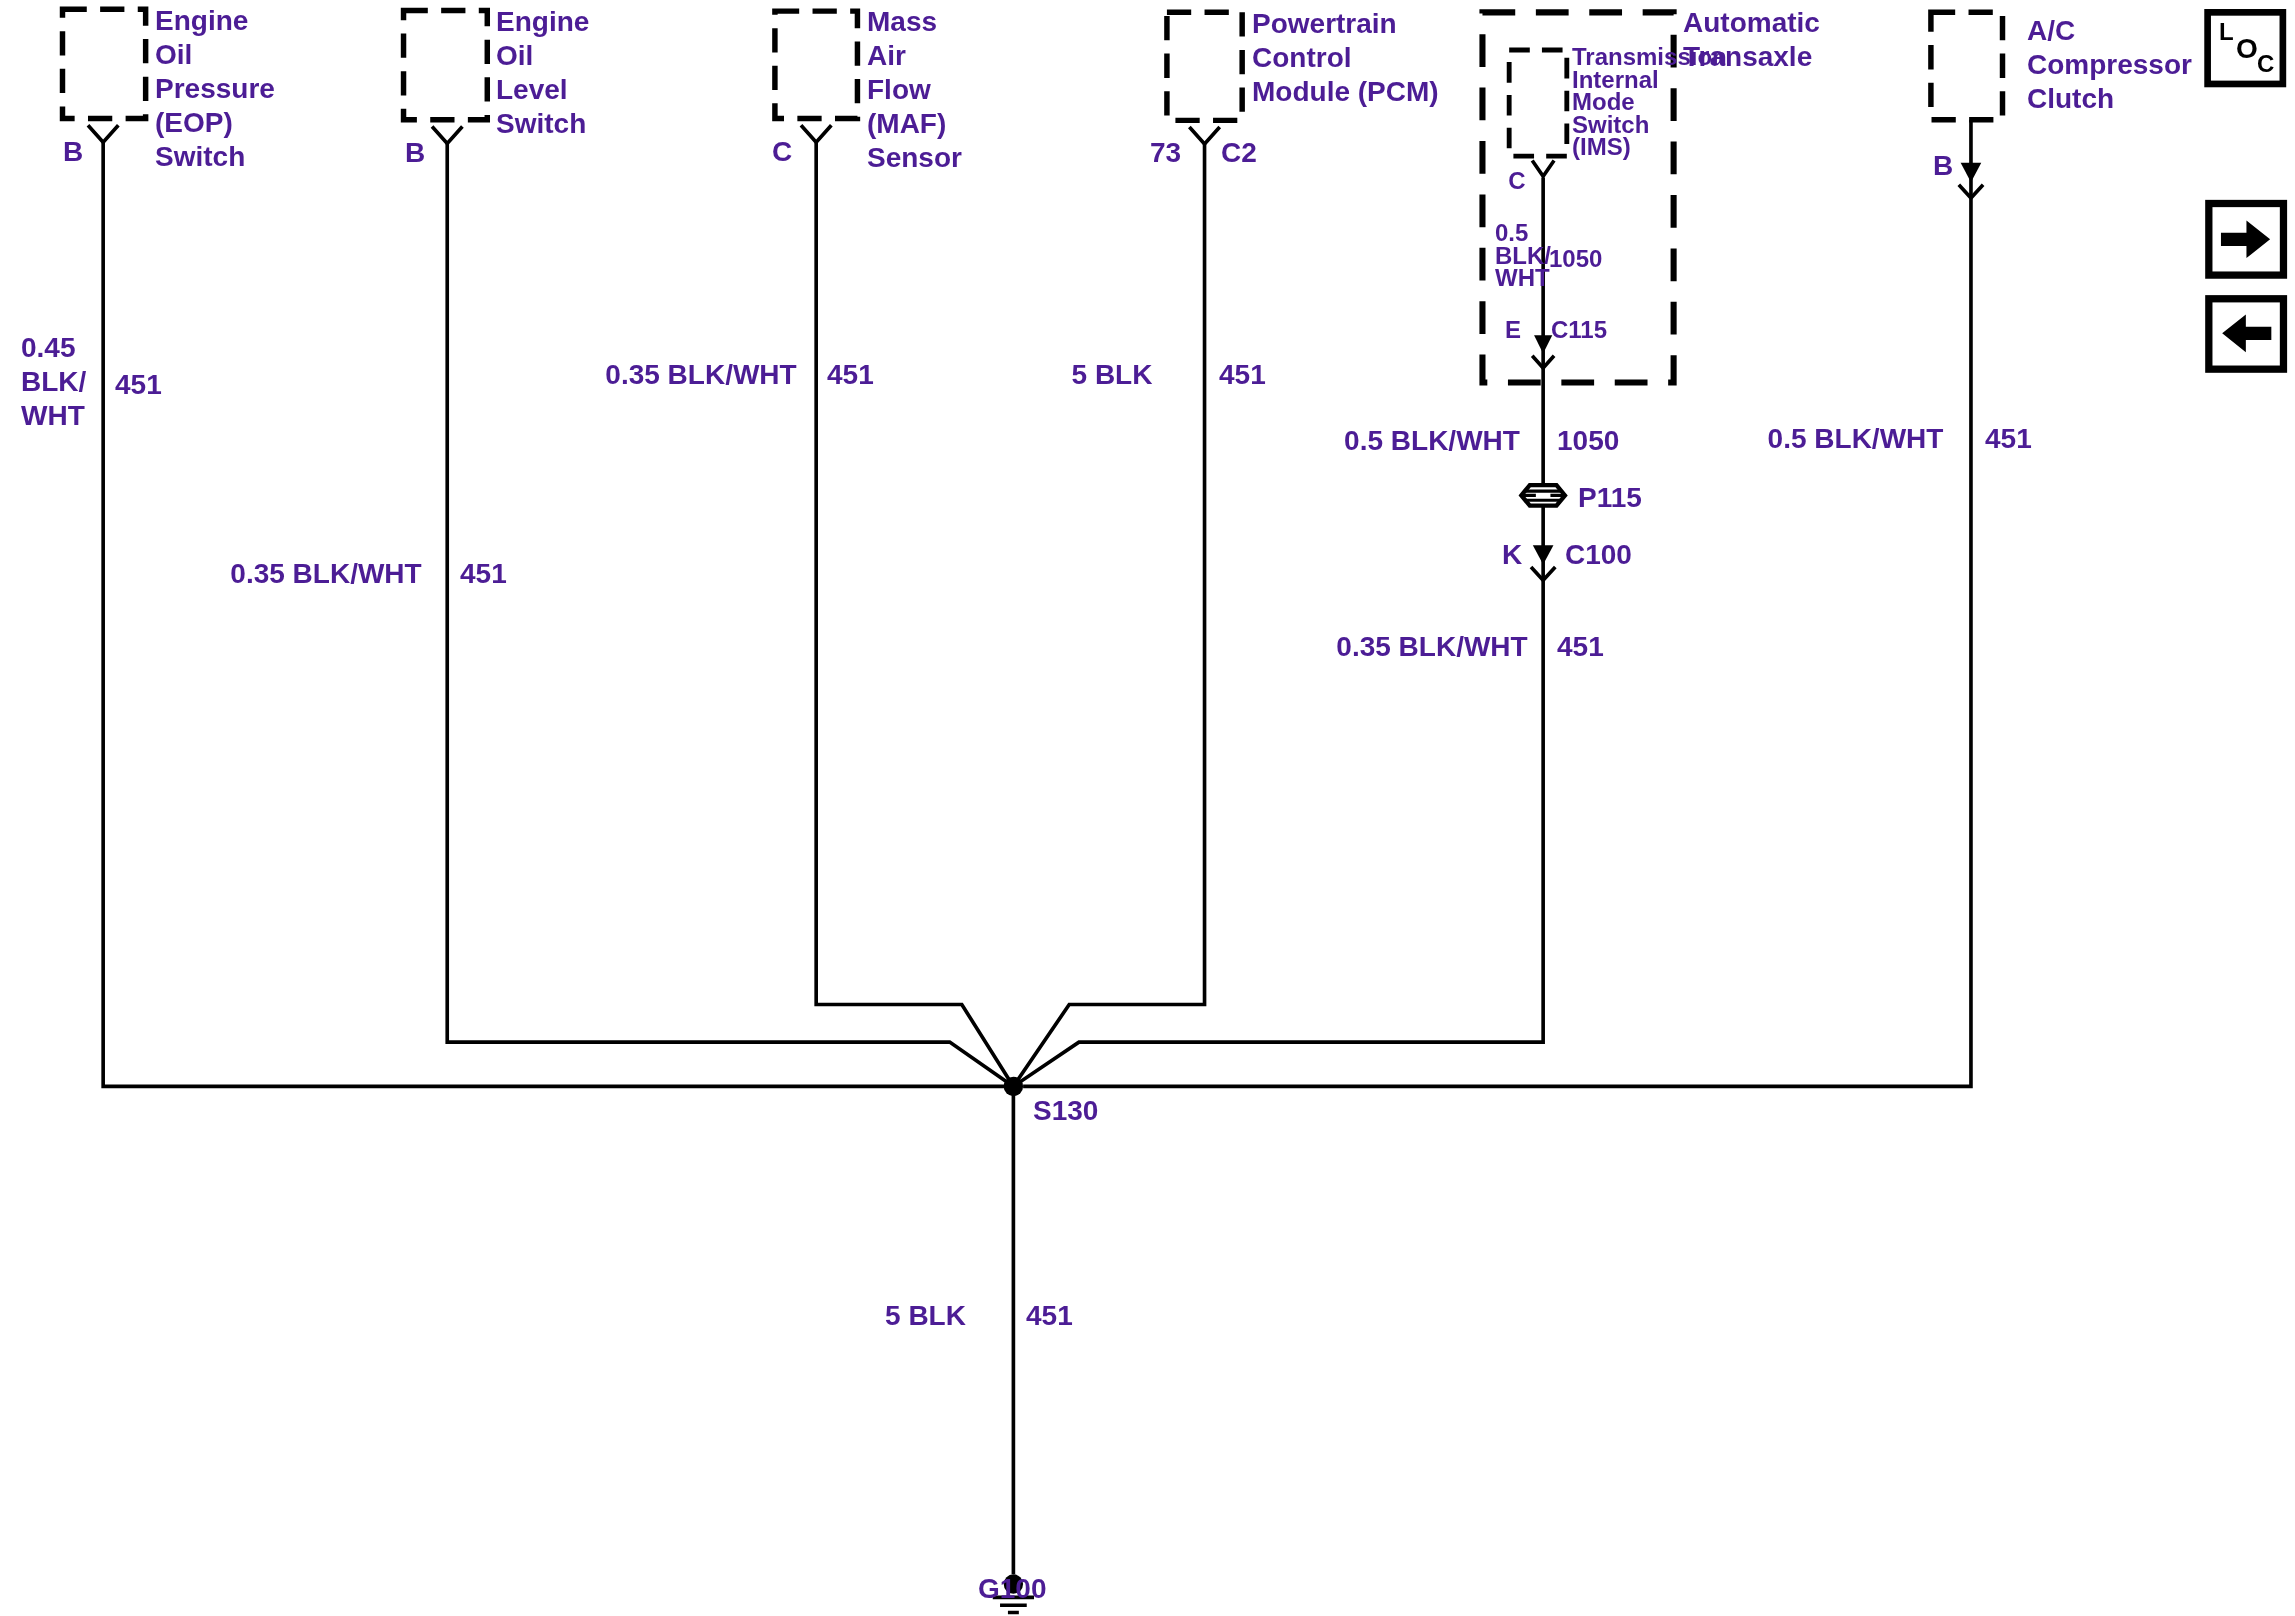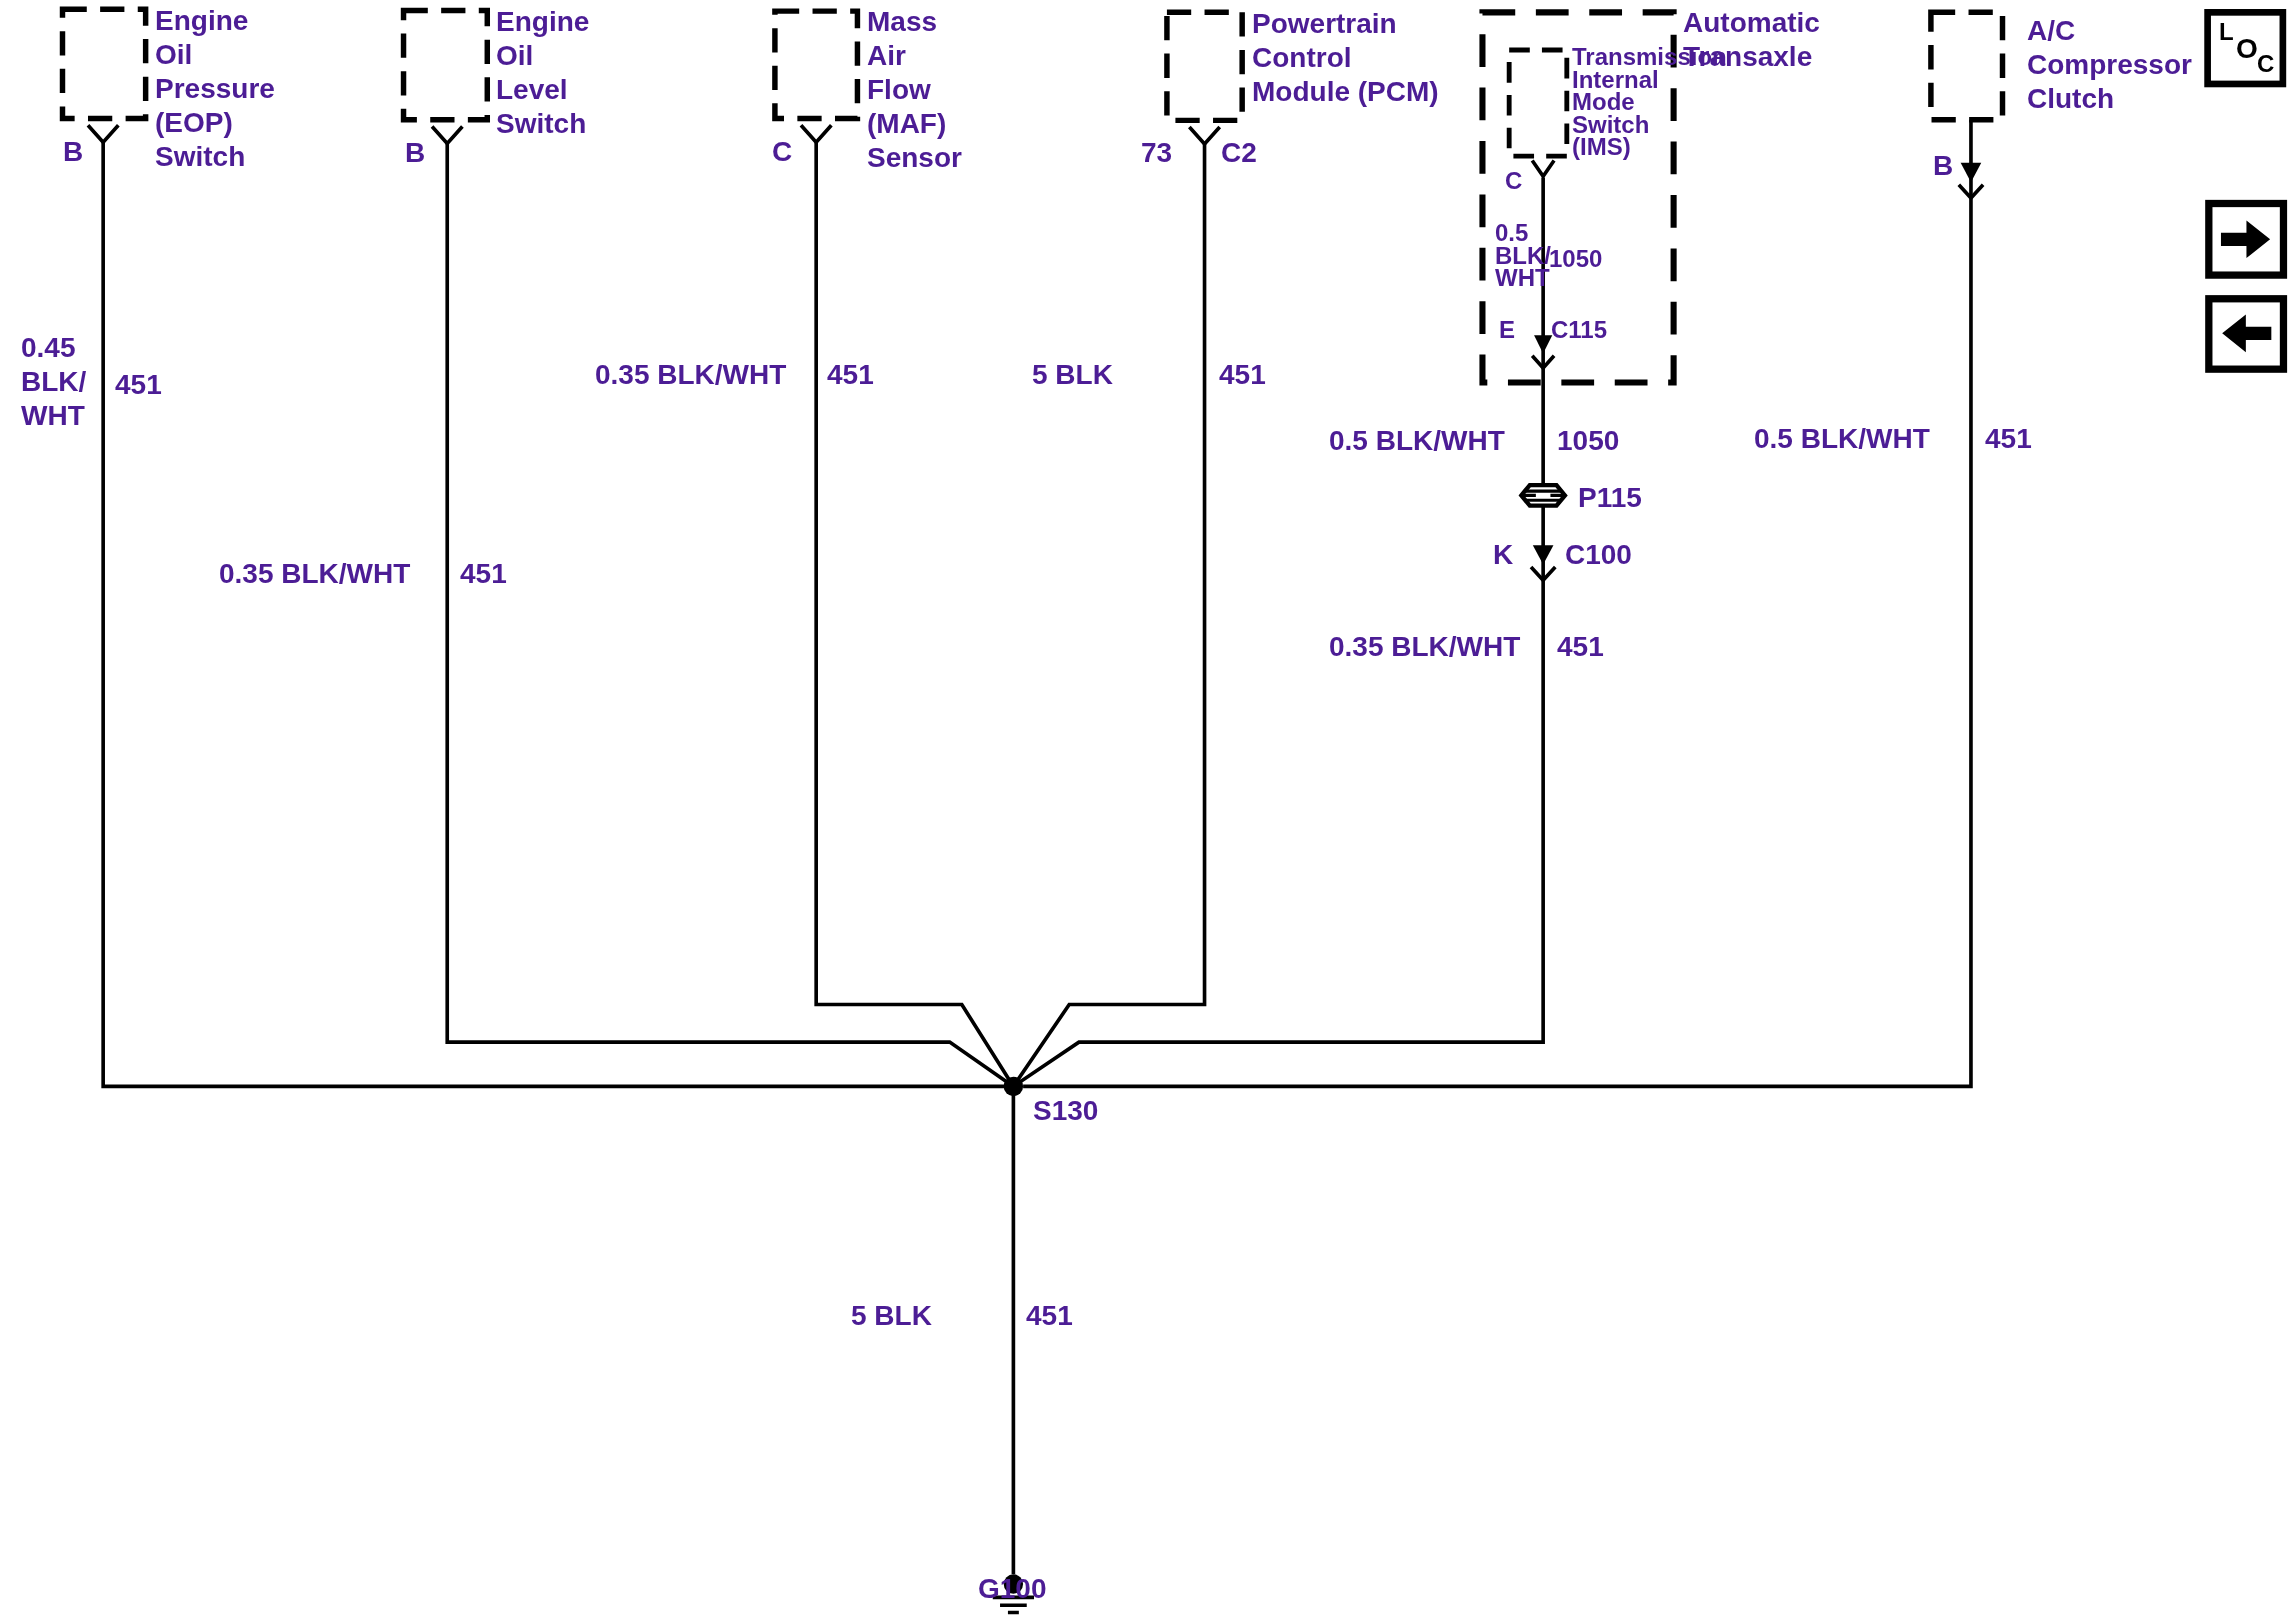--- a/index.html
+++ b/index.html
@@ -14,21 +14,21 @@
   #wiring-svg { position: absolute; left: 0; top: 0; }
   .lbl {
     position: absolute;
     font-size: 28px;
     line-height: 34px;
     font-weight: bold;
     white-space: pre-line;
     color: #4c1d95;
   }
   .sm { font-size: 24px; line-height: 22.5px; }
-  .ra { text-align: left; }
+  .ra { text-align: center; }
   .loc-letter { position: absolute; font-weight: bold; }
 </style>
 </head>
 <body>
 
 <div id="stage">
 
   <svg id="wiring-svg" width="2295" height="1617" viewBox="0 0 3782 2664">
     <g stroke="#000" fill="none" stroke-width="6">
 

